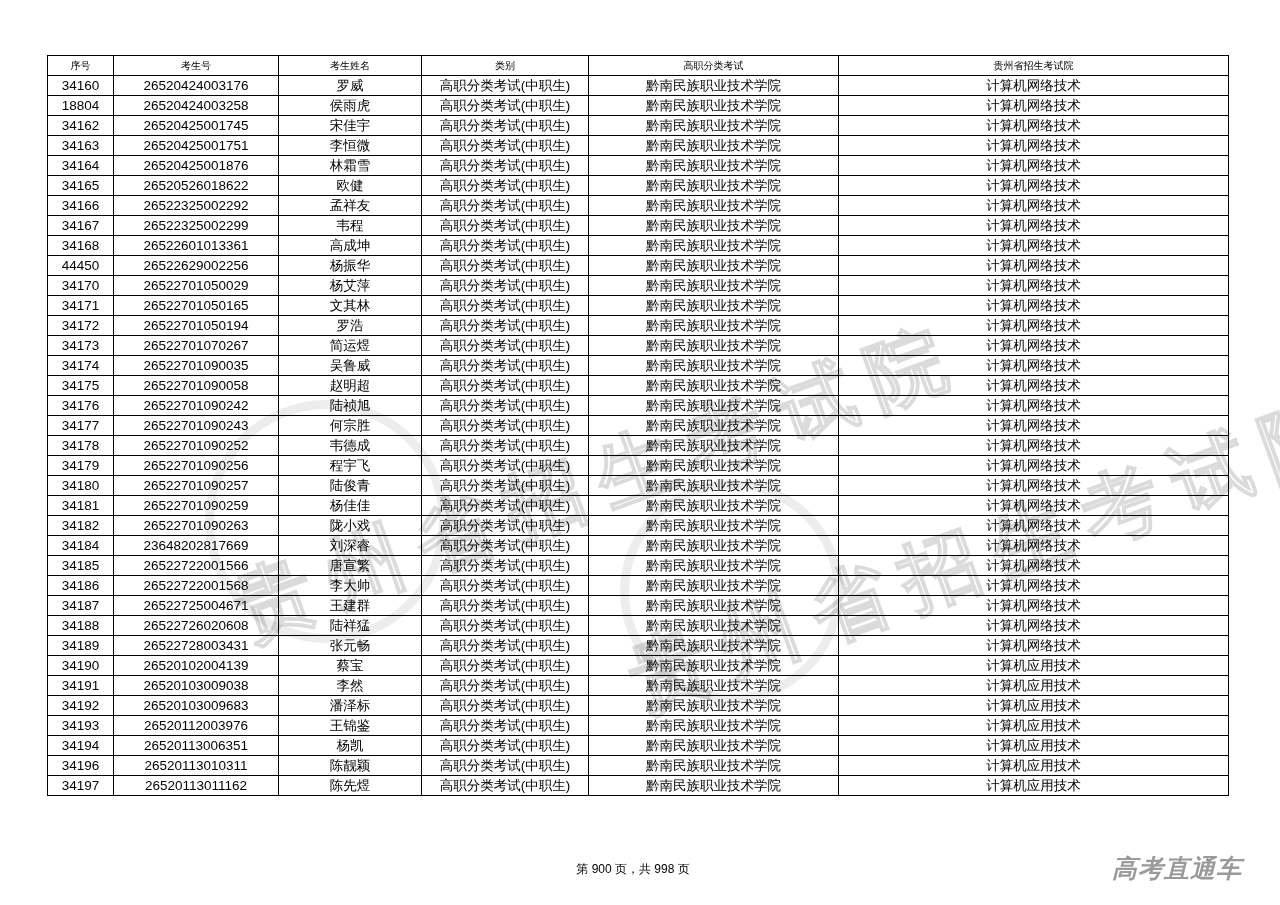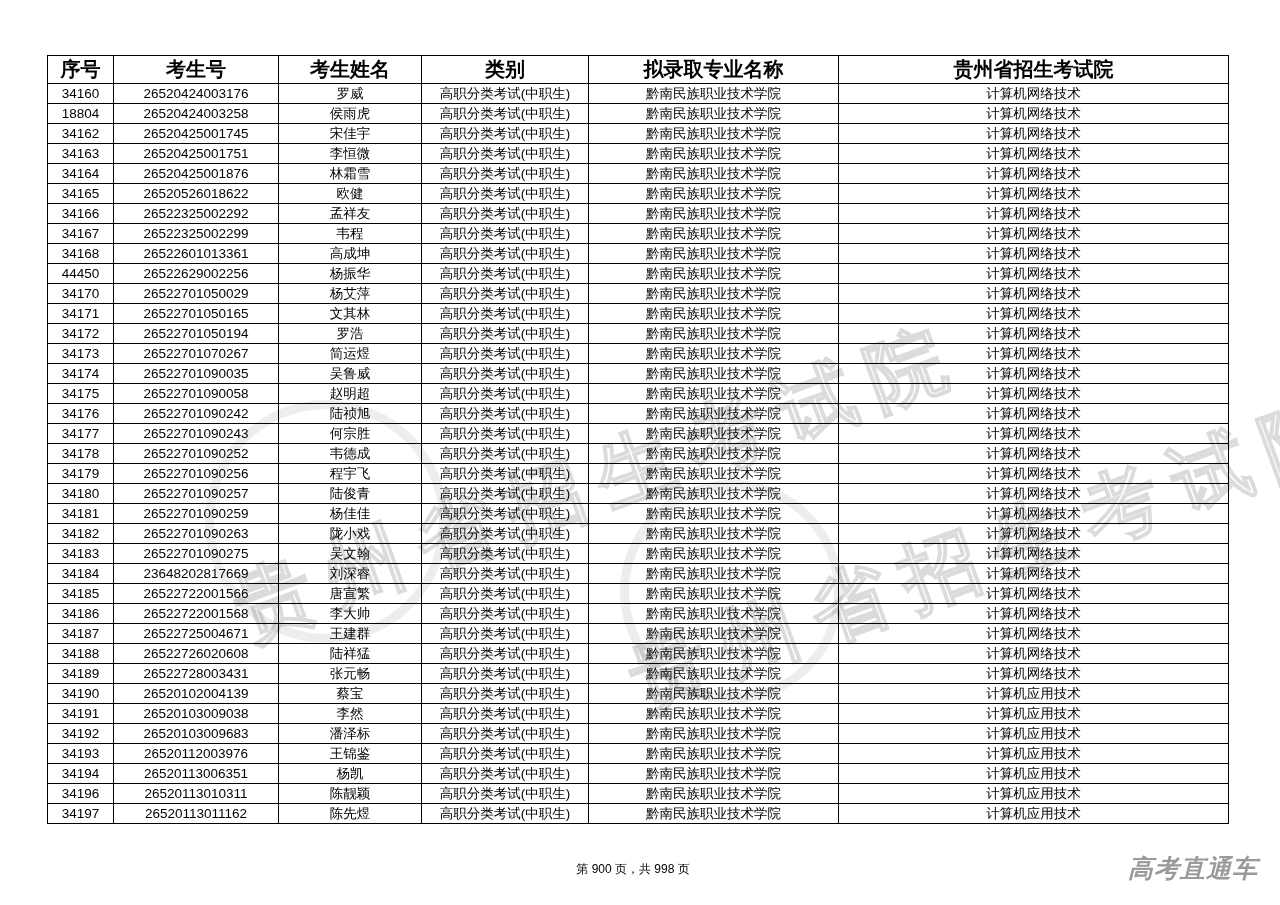--- a/index.html
+++ b/index.html
@@ -59,41 +59,41 @@
     border: 1px solid #000;
     height: 19px;
     padding: 0 2px;
     text-align: center;
     vertical-align: middle;
     overflow: hidden;
     white-space: nowrap;
     background: transparent;
   }
   th {
-    font-size: 20px;
-    font-weight: 700;
+    font-size: 10px;
+    font-weight: 400;
   }
   td {
     font-size: 13.5px;
     font-weight: 400;
   }
 
   
   .footer-page {
     position: absolute;
     left: 0;
     right: 14px;
     top: 861px;
     text-align: center;
     font-size: 12px;
     z-index: 2;
   }
   .footer-brand {
     position: absolute;
-    right: 22px;
+    right: 38px;
     top: 852px;
     font-size: 25px;
     font-weight: 700;
     font-style: italic;
     color: #9a9a9a;
     letter-spacing: 1px;
     z-index: 2;
   }
 </style>
 </head>
@@ -117,21 +117,21 @@
         <col style="width:167px">
         <col style="width:250px">
         <col style="width:390px">
       </colgroup>
       <thead>
         <tr>
             <th>序号</th>
             <th>考生号</th>
             <th>考生姓名</th>
             <th>类别</th>
-            <th>拟录取专业名称</th>
+            <th>高职分类考试</th>
             <th>贵州省招生考试院</th>
           </tr>
       </thead>
       <tbody>
           <tr>
             <td>34160</td>
             <td>26520424003176</td>
             <td>罗威</td>
             <td>高职分类考试(中职生)</td>
             <td>黔南民族职业技术学院</td>
@@ -307,28 +307,20 @@
           </tr>
           <tr>
             <td>34182</td>
             <td>26522701090263</td>
             <td>陇小戏</td>
             <td>高职分类考试(中职生)</td>
             <td>黔南民族职业技术学院</td>
             <td>计算机网络技术</td>
           </tr>
           <tr>
-            <td>34183</td>
-            <td>26522701090275</td>
-            <td>吴文翰</td>
-            <td>高职分类考试(中职生)</td>
-            <td>黔南民族职业技术学院</td>
-            <td>计算机网络技术</td>
-          </tr>
-          <tr>
             <td>34184</td>
             <td>23648202817669</td>
             <td>刘深睿</td>
             <td>高职分类考试(中职生)</td>
             <td>黔南民族职业技术学院</td>
             <td>计算机网络技术</td>
           </tr>
           <tr>
             <td>34185</td>
             <td>26522722001566</td>

